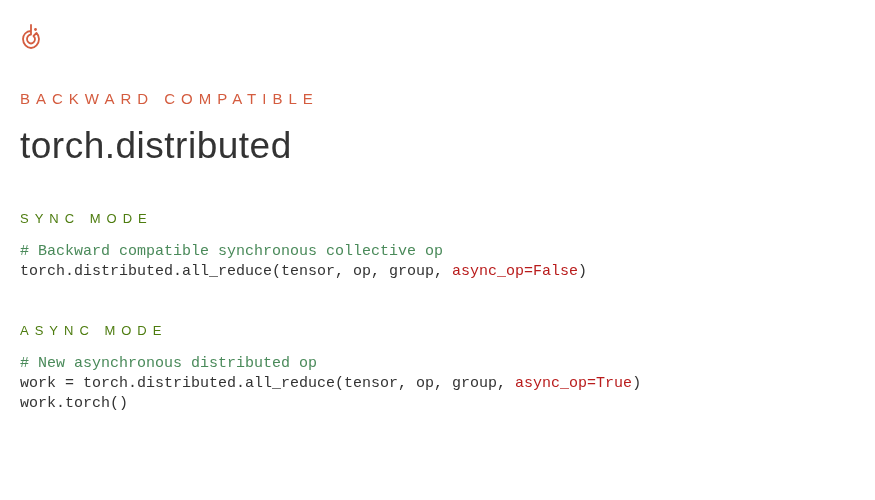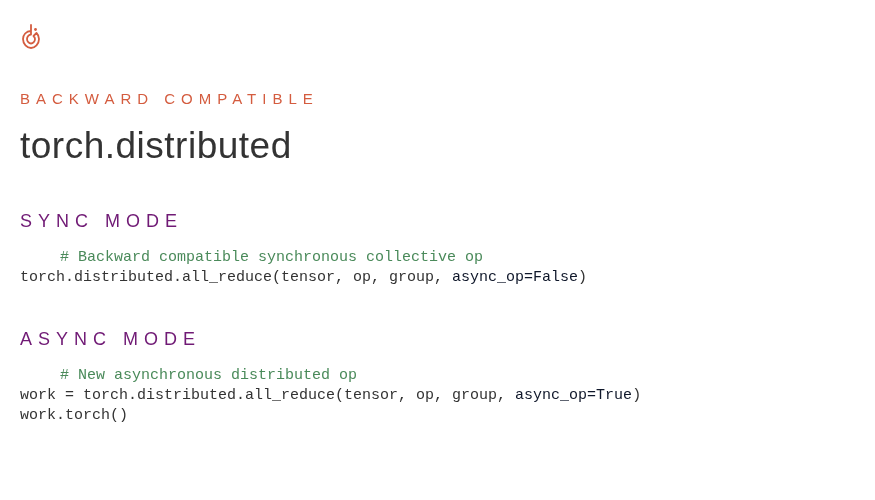--- a/index.html
+++ b/index.html
@@ -23,37 +23,37 @@
     text-transform: uppercase;
   }
   .title {
     font-size: 37px;
     font-weight: 300;
     color: #333333;
     letter-spacing: 0.5px;
     margin-bottom: 44px;
   }
   .section-label {
-    font-size: 18px;
+    font-size: 13px;
     letter-spacing: 6px;
     font-weight: 400;
-    color: #701a75;
+    color: #4d7c0f;
     margin-bottom: 16px;
     text-transform: uppercase;
   }
   .code {
     font-family: "Courier New", Courier, monospace;
     font-size: 15px;
     line-height: 1.35;
     color: #333333;
     margin-bottom: 40px;
     white-space: pre;
   }
-  .code .comment { color: #4a8a5a; margin-left: 40px; }
-  .code .kw { color: #0f172a; }
+  .code .comment { color: #4a8a5a; }
+  .code .kw { color: #b91c1c; }
 </style>
 </head>
 <body>
 
 <div class="logo">
   <svg width="22" height="26" viewBox="0 0 22 26">
     <path d="M11 1 L11 7 C6 7 3 11 3 15 C3 20 7 24 11 24 C15 24 19 20 19 15 C19 12.5 18 10.5 16.5 9 L13.5 12 C14.5 13 15 14 15 15 C15 17.5 13 19.5 11 19.5 C9 19.5 7 17.5 7 15 C7 12.5 9 10.5 11 10.5 L11 1 Z" fill="none" stroke="#d45c3f" stroke-width="1.8" stroke-linejoin="round"></path>
     <circle cx="15.5" cy="5.5" r="1.4" fill="#d45c3f"></circle>
   </svg>
 </div>

